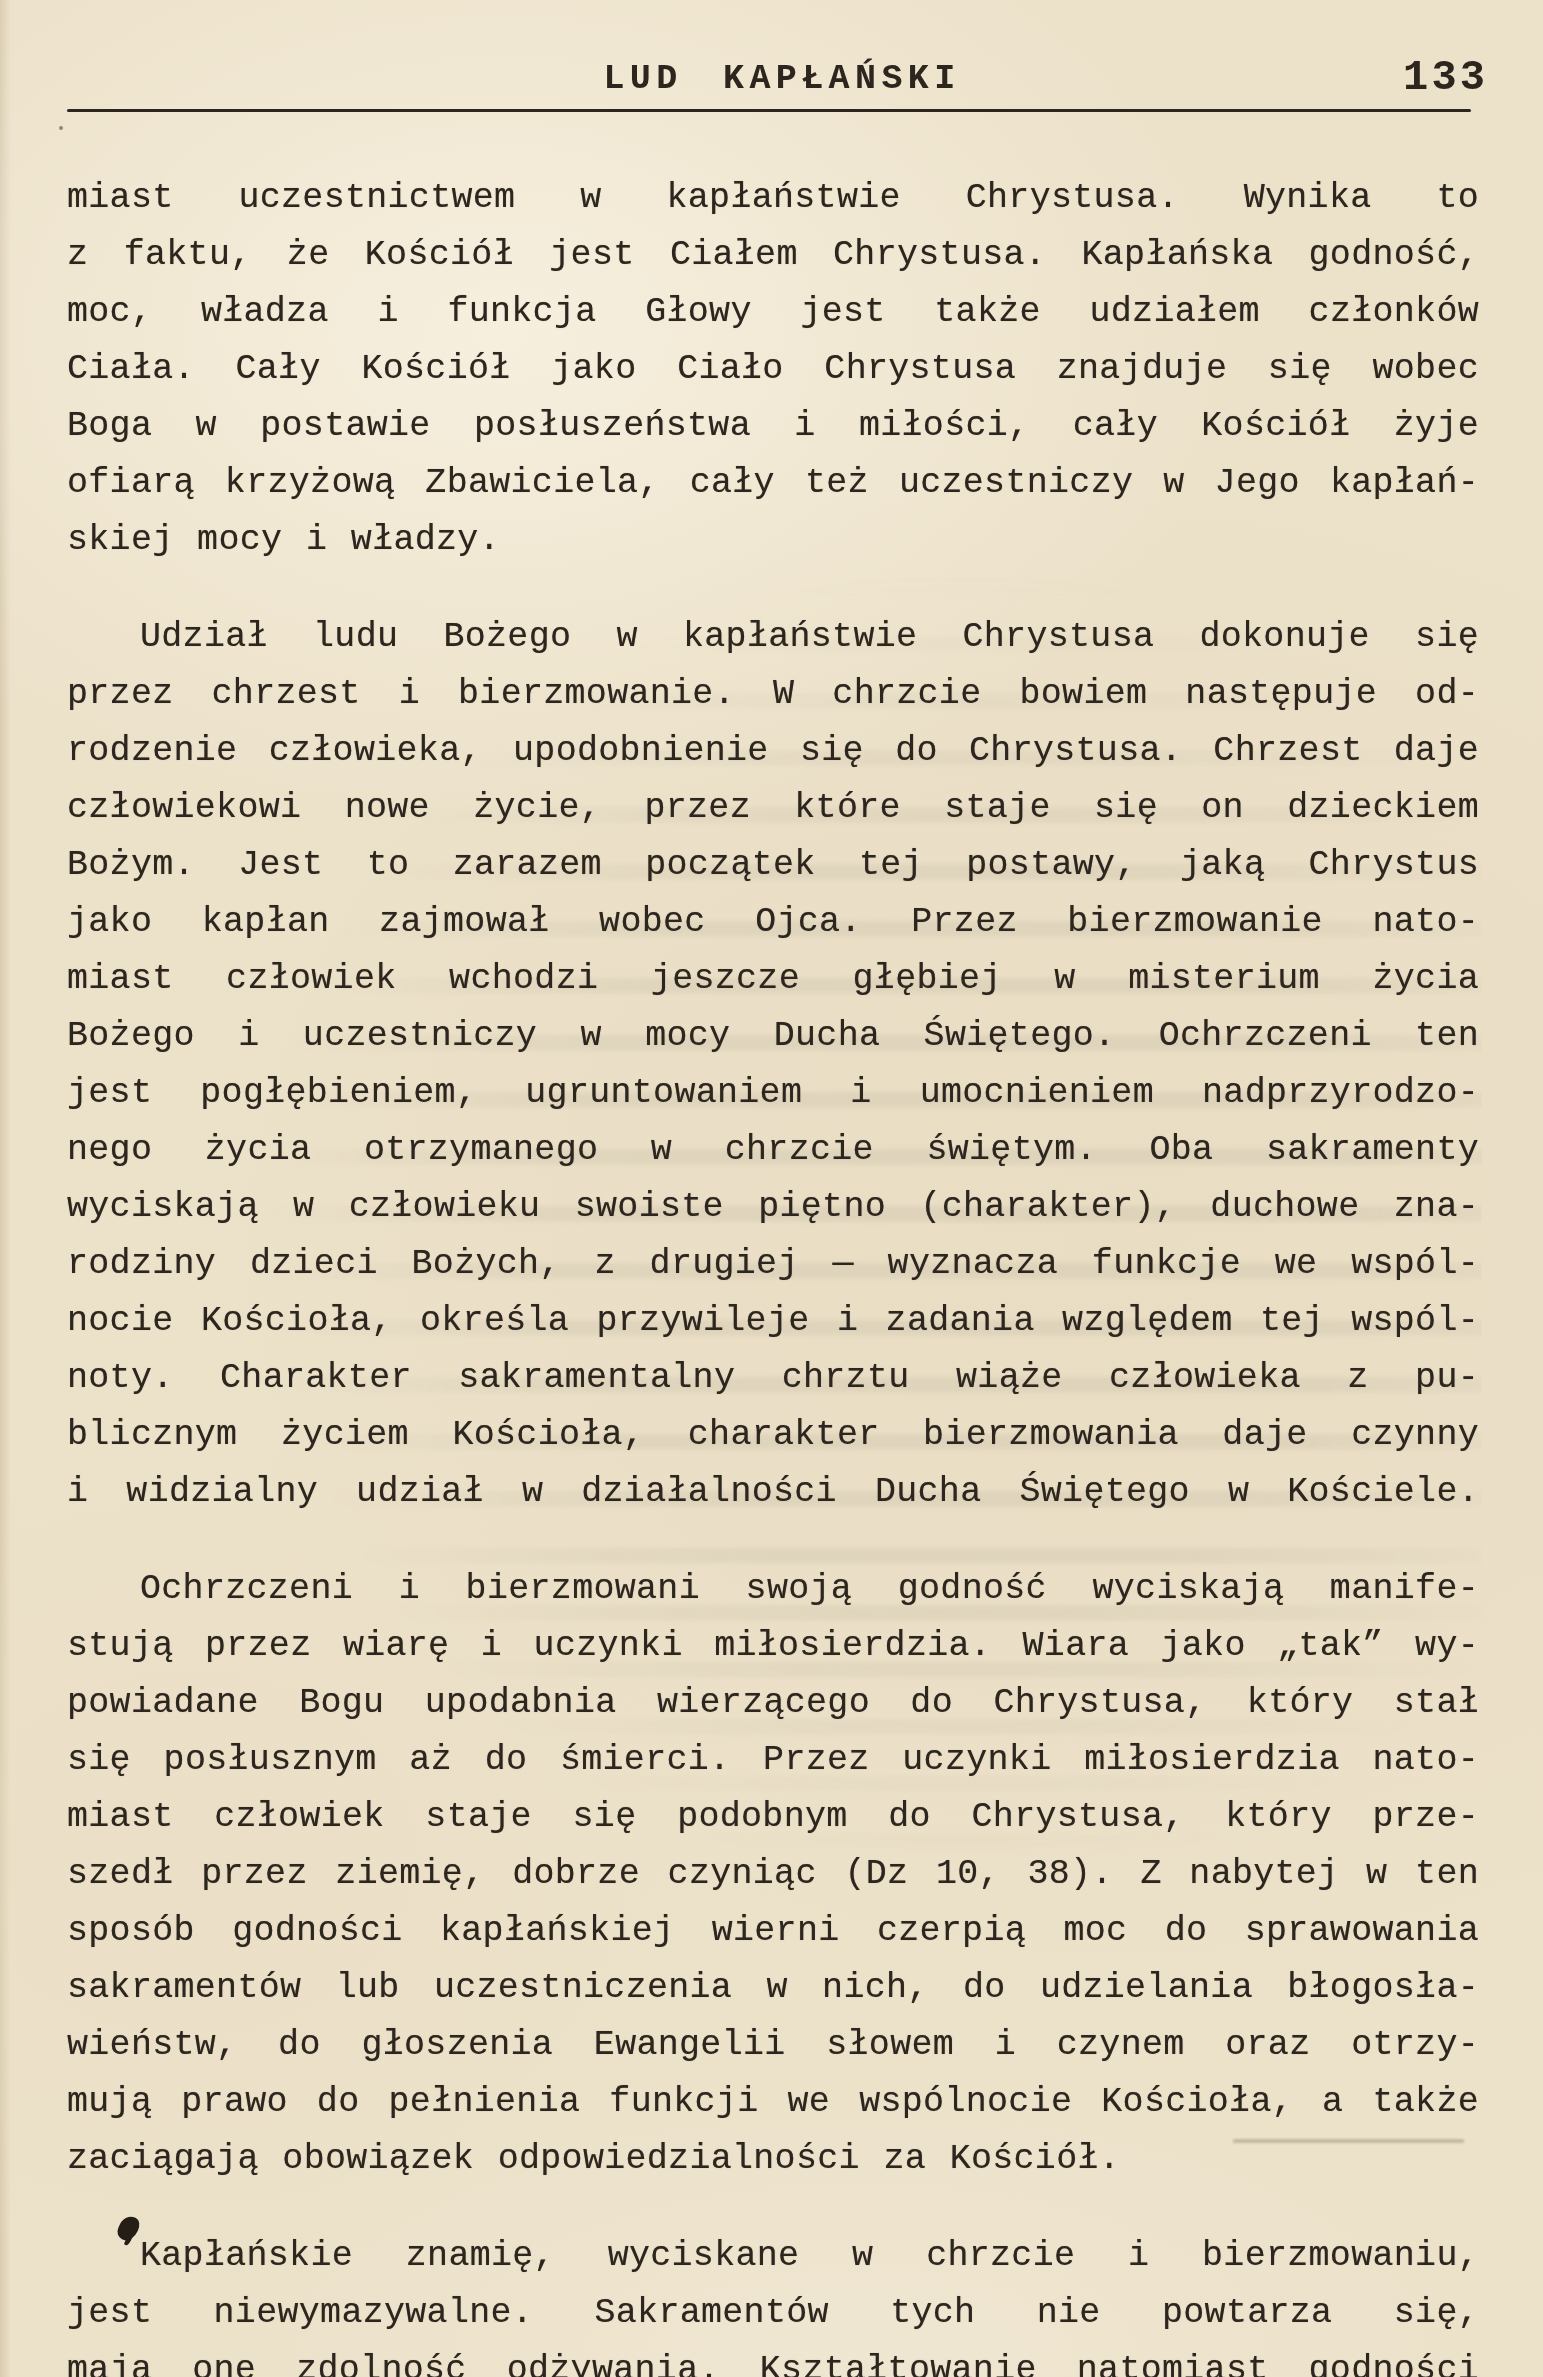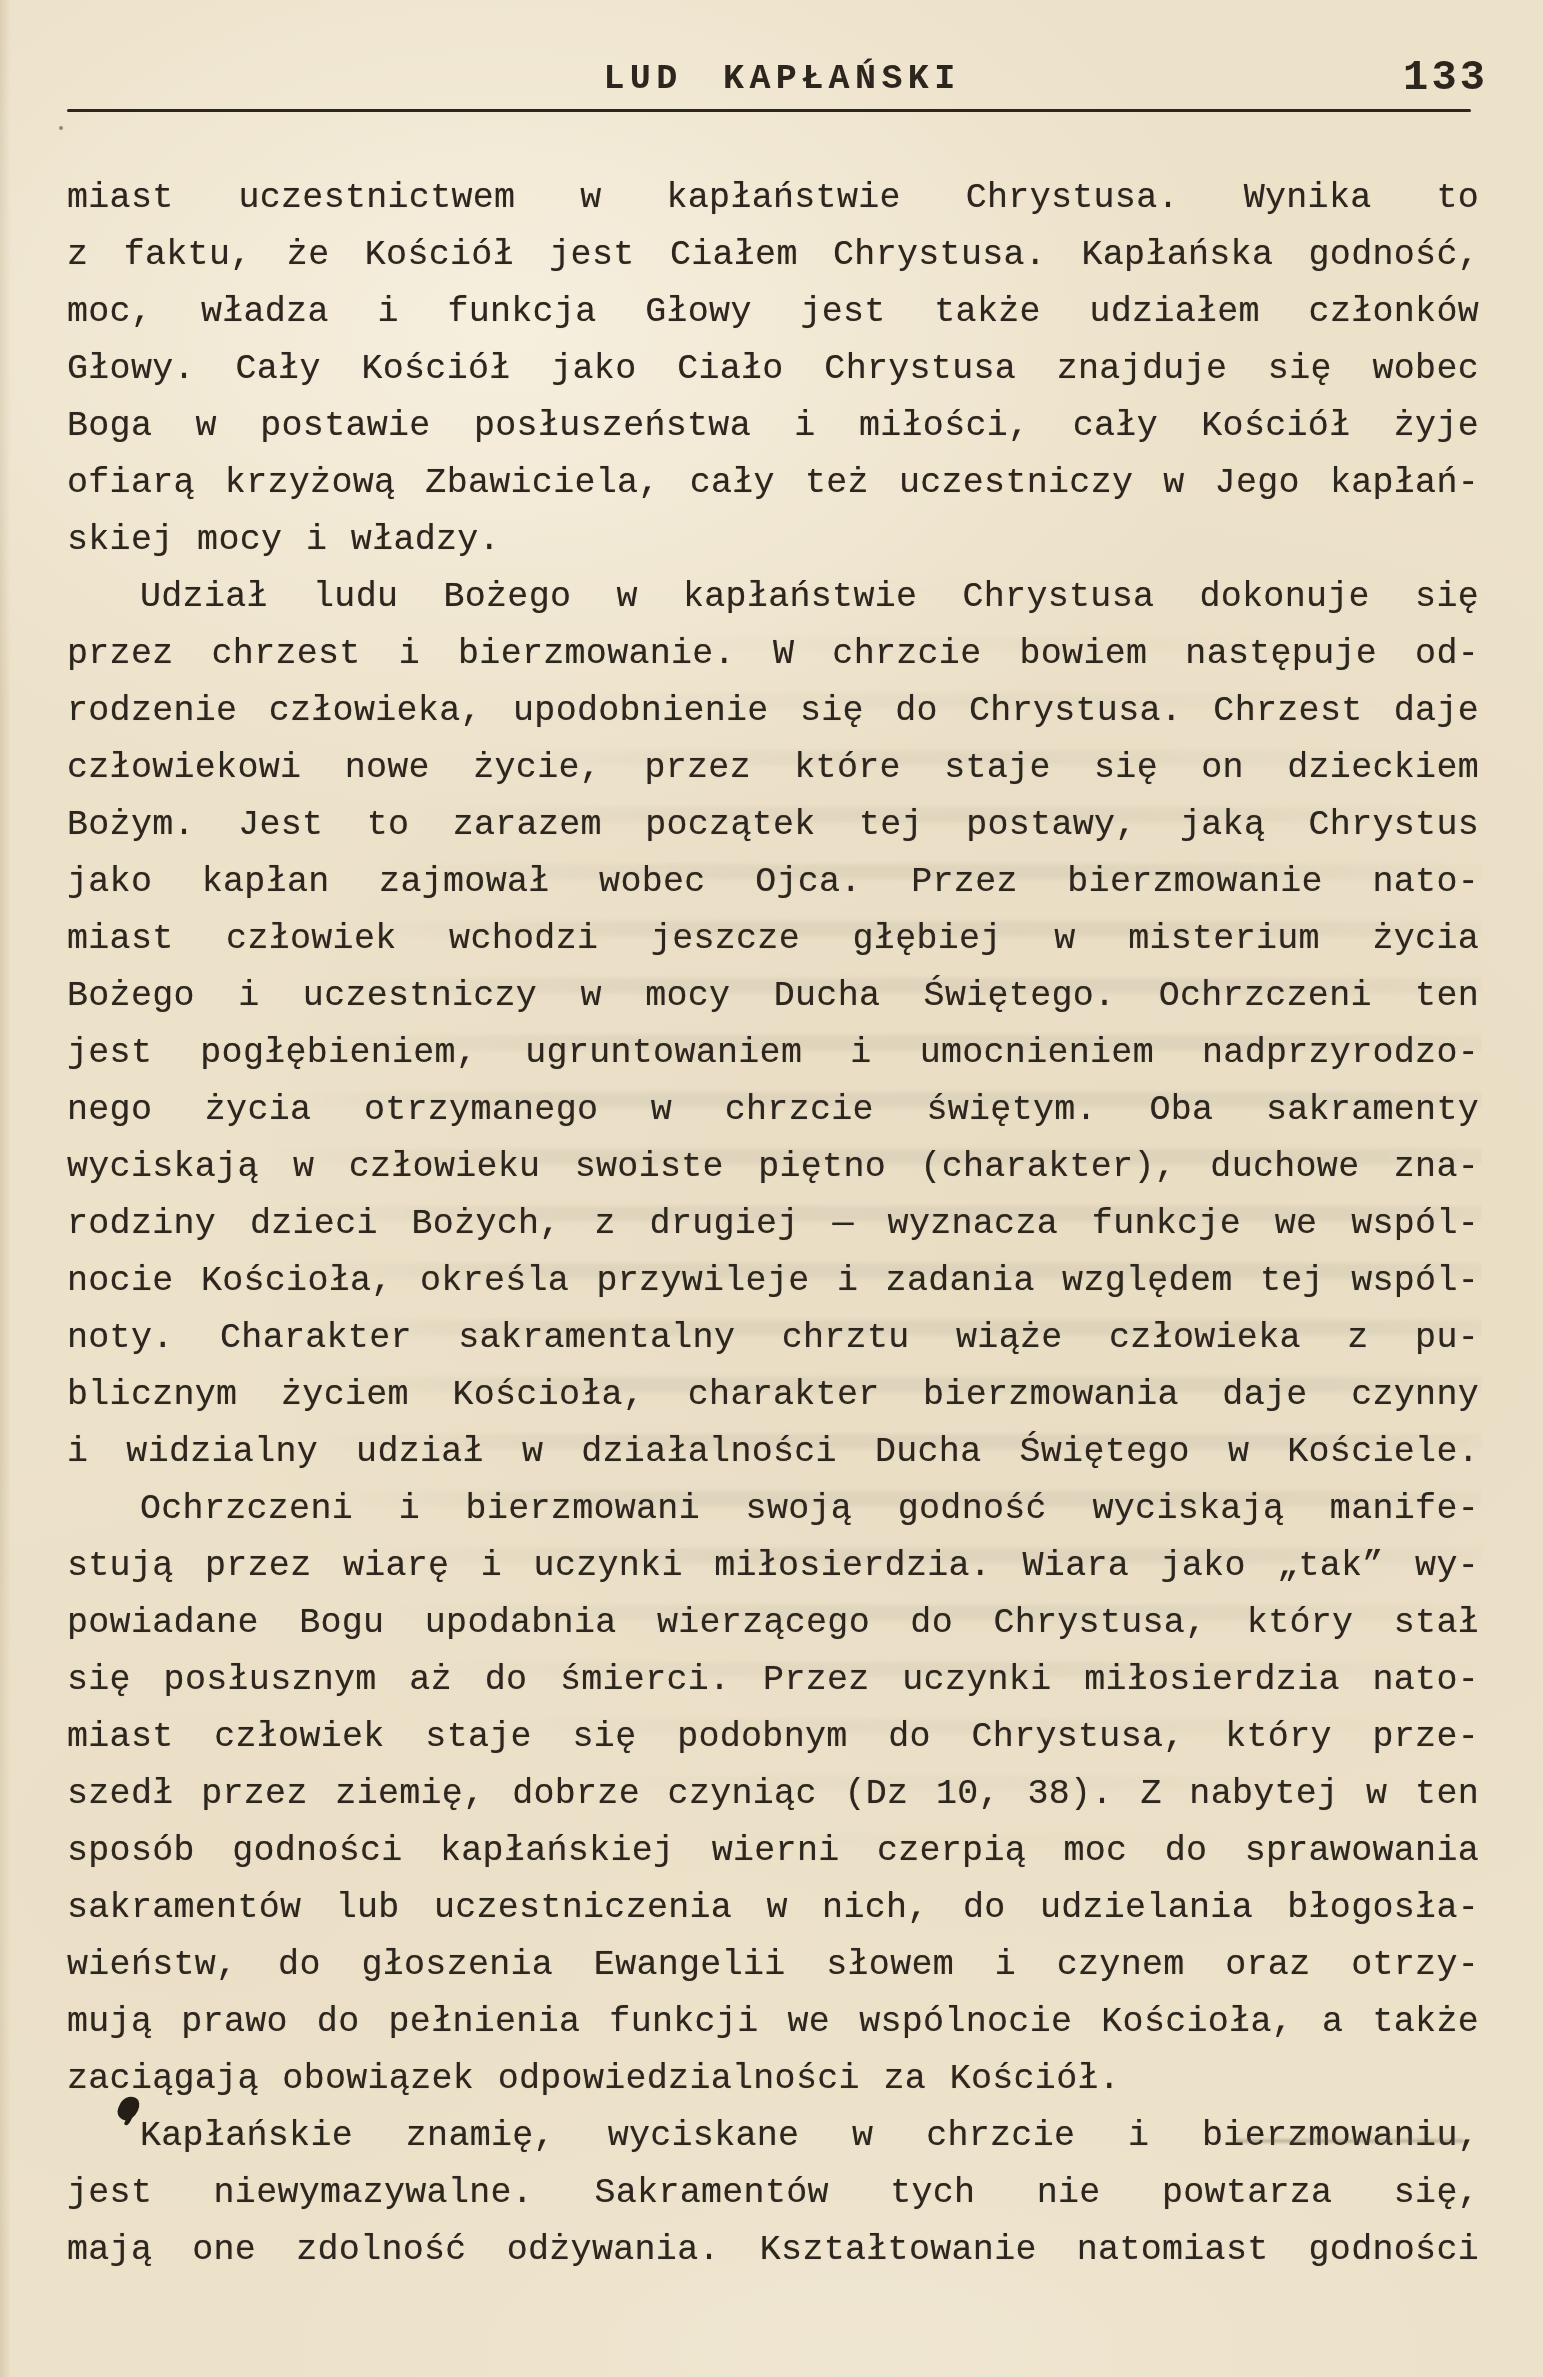--- a/index.html
+++ b/index.html
@@ -56,21 +56,21 @@
   }
   .para{margin:0;padding:0;}
   .line{
     height:57px;
     text-align:justify;
     text-align-last:justify;
     white-space:normal;
     position:relative;
   }
   .line.flush-left{text-align-last:left;}
-  .line.first-indent{padding-left:73px;}
+  .line.first-indent{padding-left:73px;margin-top:40px;}
   .blot{
     position:absolute;left:52px;top:-12.3px;width:19.3px;height:25px;
     background:#241e16;
     border-radius:62% 38% 55% 45% / 55% 48% 62% 38%;
     transform:rotate(24deg);
     box-shadow:4.6px 10.8px 0 -7px #241e16;
   }
   .smudge-line{
     position:absolute;left:1233px;top:2139px;width:231px;height:3.9px;
     background:rgba(92,82,66,0.28);
@@ -94,21 +94,21 @@
 
   <div id="header-rule"></div>
 
   <div class="edge-dot"></div>
 
   <div id="text-column">
       <div class="para">
         <div class="line">miast uczestnictwem w kapłaństwie Chrystusa. Wynika to</div>
         <div class="line">z faktu, że Kościół jest Ciałem Chrystusa. Kapłańska godność,</div>
         <div class="line">moc, władza i funkcja Głowy jest także udziałem członków</div>
-        <div class="line">Głowy. Cały Kościół jako Ciało Chrystusa znajduje się wobec</div>
+        <div class="line">Ciała. Cały Kościół jako Ciało Chrystusa znajduje się wobec</div>
         <div class="line">Boga w postawie posłuszeństwa i miłości, cały Kościół żyje</div>
         <div class="line">ofiarą krzyżową Zbawiciela, cały też uczestniczy w Jego kapłań-</div>
         <div class="line flush-left">skiej mocy i władzy.</div>
       </div>
       <div class="para">
         <div class="line first-indent">Udział ludu Bożego w kapłaństwie Chrystusa dokonuje się</div>
         <div class="line">przez chrzest i bierzmowanie. W chrzcie bowiem następuje od-</div>
         <div class="line">rodzenie człowieka, upodobnienie się do Chrystusa. Chrzest daje</div>
         <div class="line">człowiekowi nowe życie, przez które staje się on dzieckiem</div>
         <div class="line">Bożym. Jest to zarazem początek tej postawy, jaką Chrystus</div>

